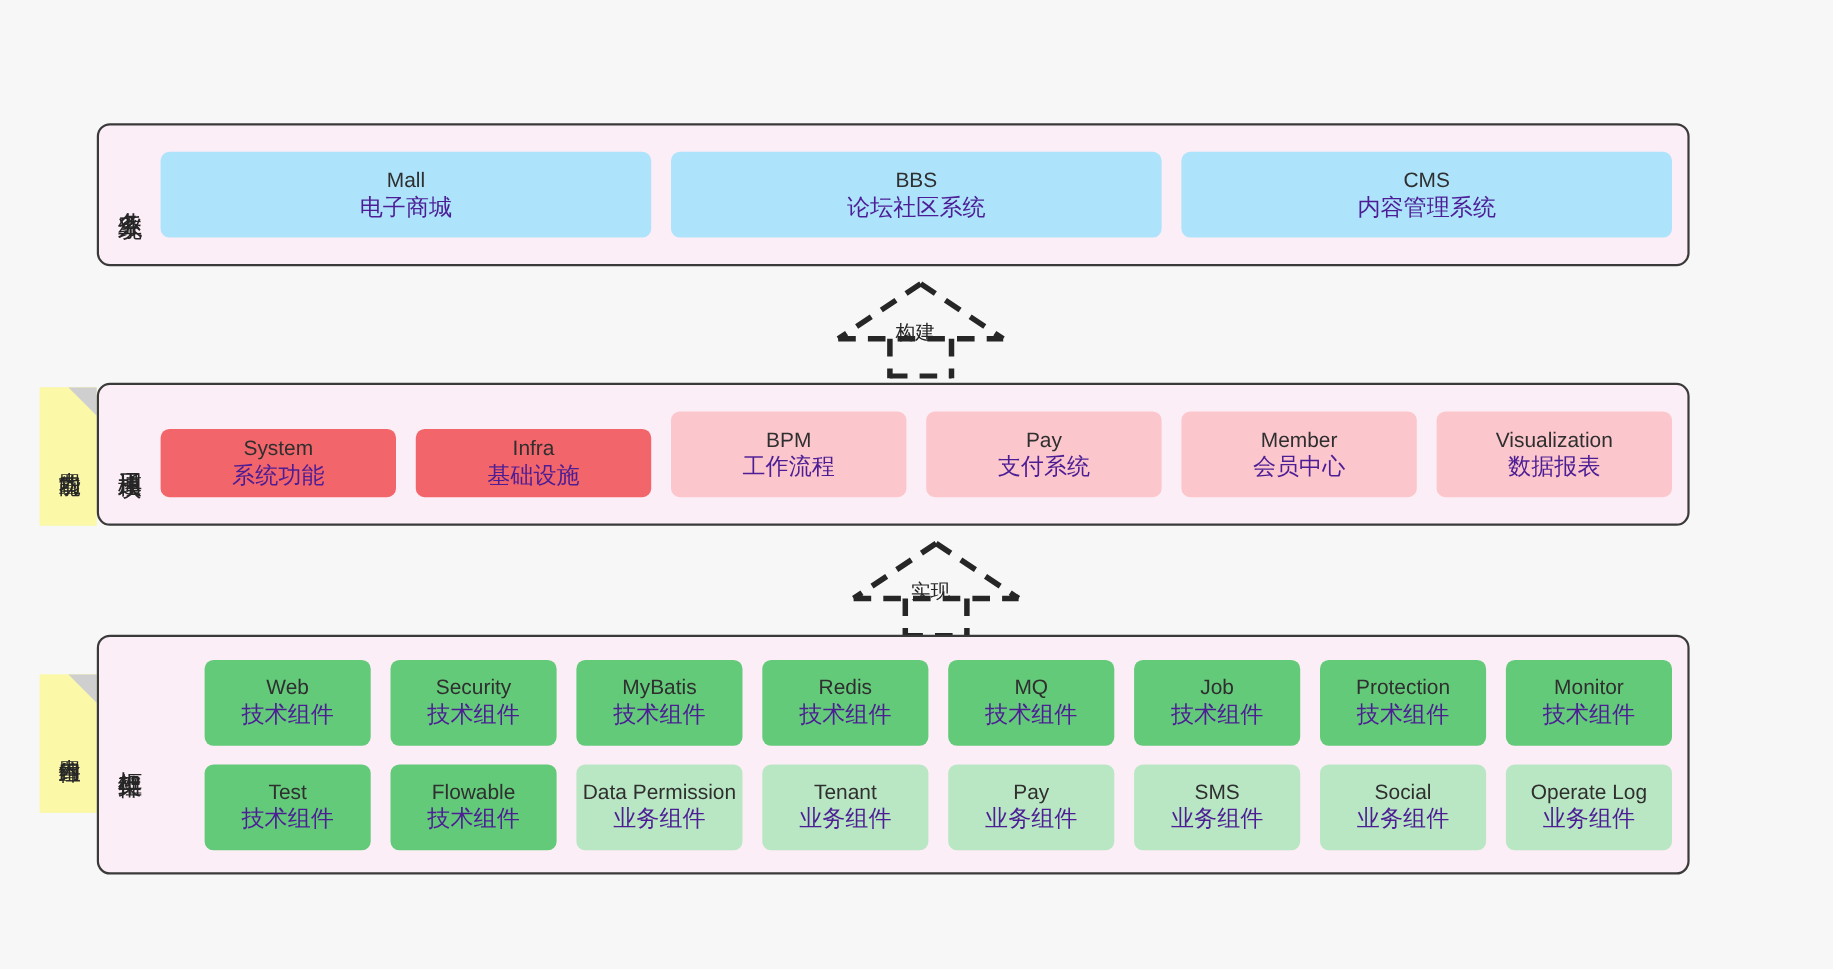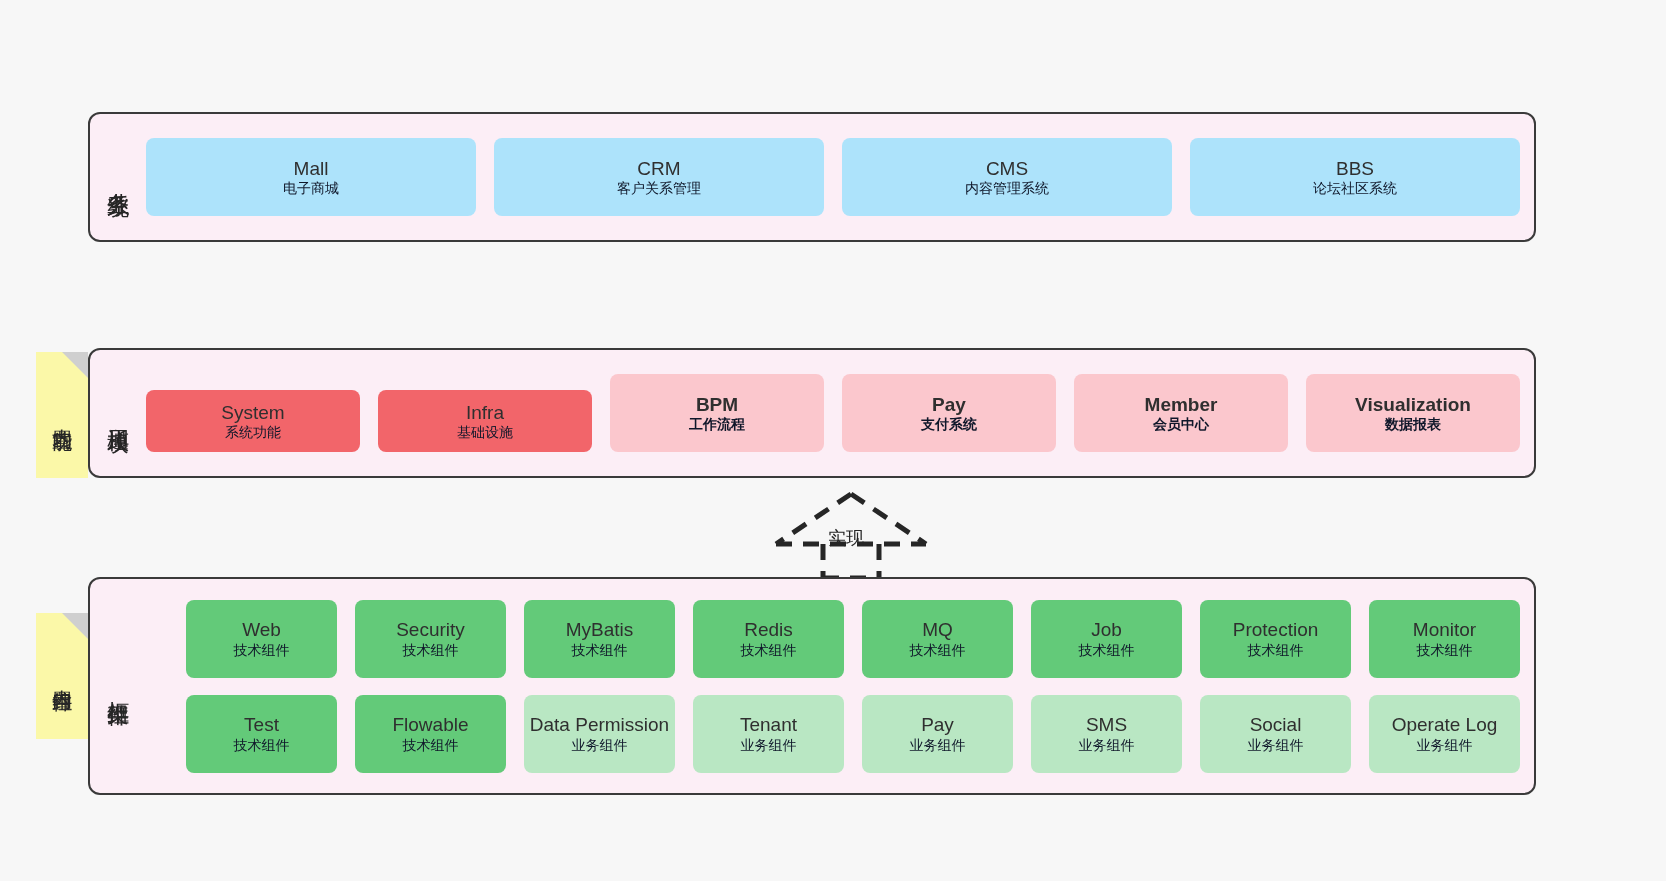--- a/index.html
+++ b/index.html
@@ -78,27 +78,27 @@
     justify-content: center;
     text-align: center;
     padding: 6px 4px;
     line-height: 1.22;
   }
   .card .en {
     font-size: 19px;
     color: #2f2f2f;
   }
   .card .cn {
-    font-size: 14px;
-    color: #0f172a;
+    font-size: 21px;
+    color: #4c1d95;
   }
 
   .card.blue       { background: #ade3fb; }
   .card.red        { background: #f2656a; margin-top: 16px; }
-  .card.pink       { background: #fbc7cd; font-weight: bold; }
+  .card.pink       { background: #fbc7cd; }
   .card.green      { background: #63ca79; }
   .card.lightgreen { background: #b9e7c3; }
 
   
   #layer-business { left: 88px;  top: 112px; width: 1448px; height: 130px; }
   #layer-common   { left: 88px;  top: 348px; width: 1448px; height: 130px; }
   #layer-framework{ left: 88px;  top: 577px; width: 1448px; height: 218px; gap: 40px; }
 
   #layer-business .layer-body .row,
   #layer-common   .layer-body .row { height: 78px; }
@@ -160,35 +160,42 @@
 
   <div class="layer" id="layer-business">
     <div class="layer-title">业务系统</div>
     <div class="layer-body">
       <div class="row">
         <div class="card blue">
           <span class="en">Mall</span>
           <span class="cn">电子商城</span>
         </div>
         <div class="card blue">
-          <span class="en">CRM</span>
-          <span class="cn">客户关系管理</span>
+          <span class="en">BBS</span>
+          <span class="cn">论坛社区系统</span>
         </div>
         <div class="card blue">
           <span class="en">CMS</span>
           <span class="cn">内容管理系统</span>
         </div>
-        <div class="card blue">
-          <span class="en">BBS</span>
-          <span class="cn">论坛社区系统</span>
-        </div>
       </div>
     </div>
   </div>
 
+  <div class="arrow-wrap" id="arrow-build">
+    <svg width="170" height="92" viewBox="0 0 170 92">
+      <path d="M85 6 L160 56" fill="none" stroke="#262626" stroke-width="5" stroke-dasharray="16 11" stroke-linecap="butt"></path>
+      <path d="M85 6 L10 56" fill="none" stroke="#262626" stroke-width="5" stroke-dasharray="16 11" stroke-linecap="butt"></path>
+      <path d="M10 56 L160 56" fill="none" stroke="#262626" stroke-width="5" stroke-dasharray="16 11" stroke-linecap="butt"></path>
+      <path d="M57 56 L57 92" fill="none" stroke="#262626" stroke-width="5" stroke-dasharray="16 11" stroke-linecap="butt"></path>
+      <path d="M113 56 L113 92" fill="none" stroke="#262626" stroke-width="5" stroke-dasharray="16 11" stroke-linecap="butt"></path>
+      <path d="M57 90 L113 90" fill="none" stroke="#262626" stroke-width="5" stroke-dasharray="16 11" stroke-linecap="butt"></path>
+    </svg>
+    <span class="arrow-label">构建</span>
+  </div>
 
   <div class="note" id="note-builtin-func">
     <span>内置功能</span>
     <span class="fold"></span>
   </div>
 
   <div class="layer" id="layer-common">
     <div class="layer-title">通用模块</div>
     <div class="layer-body">
       <div class="row">

